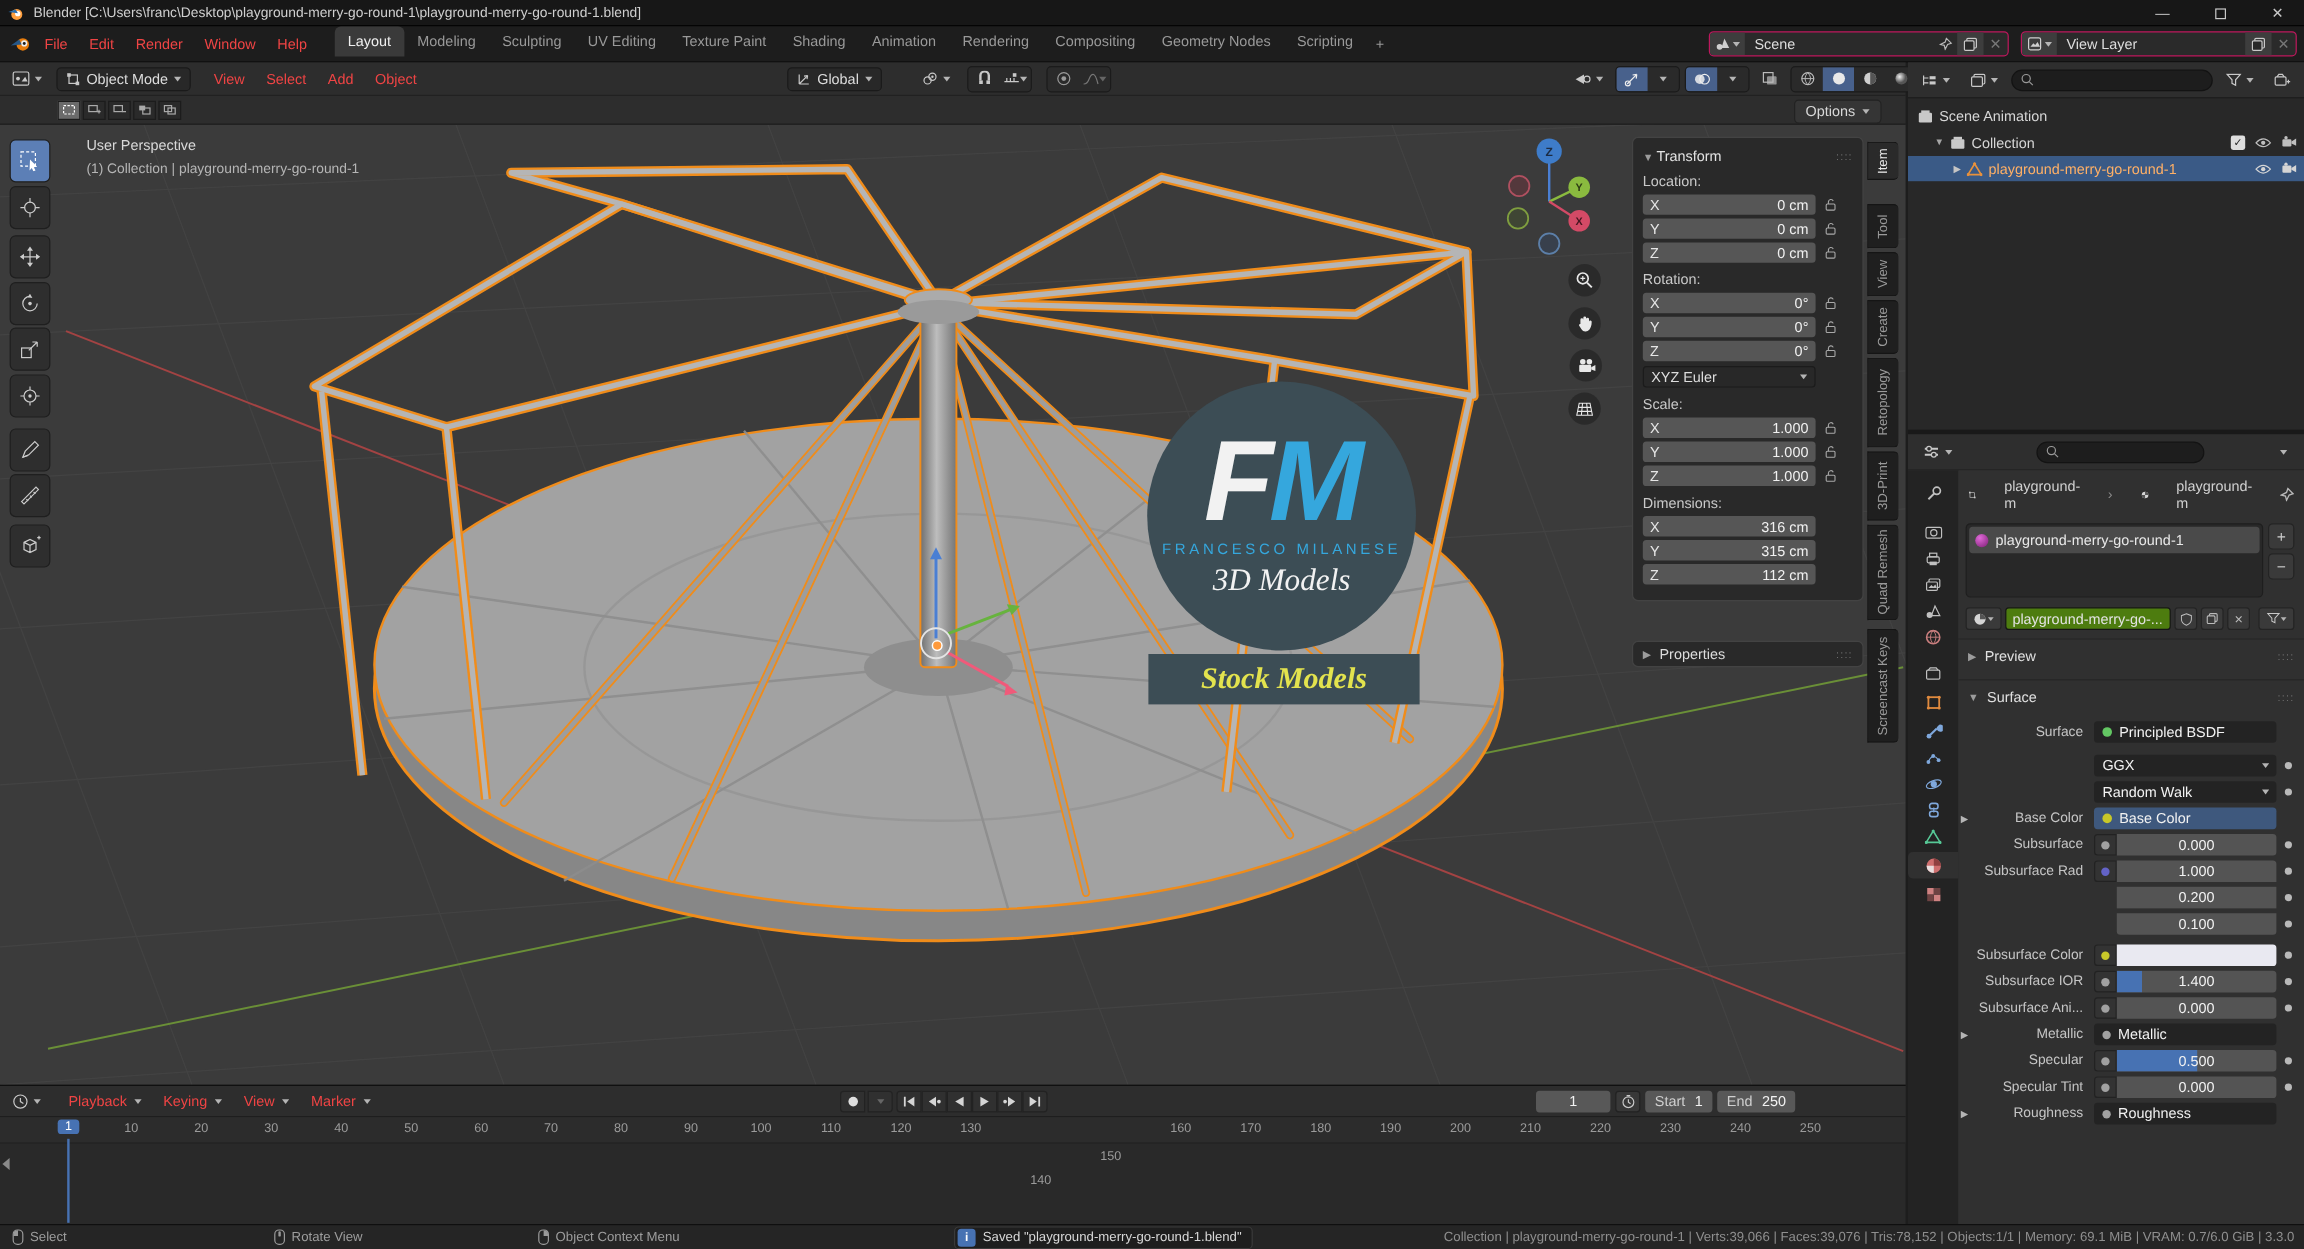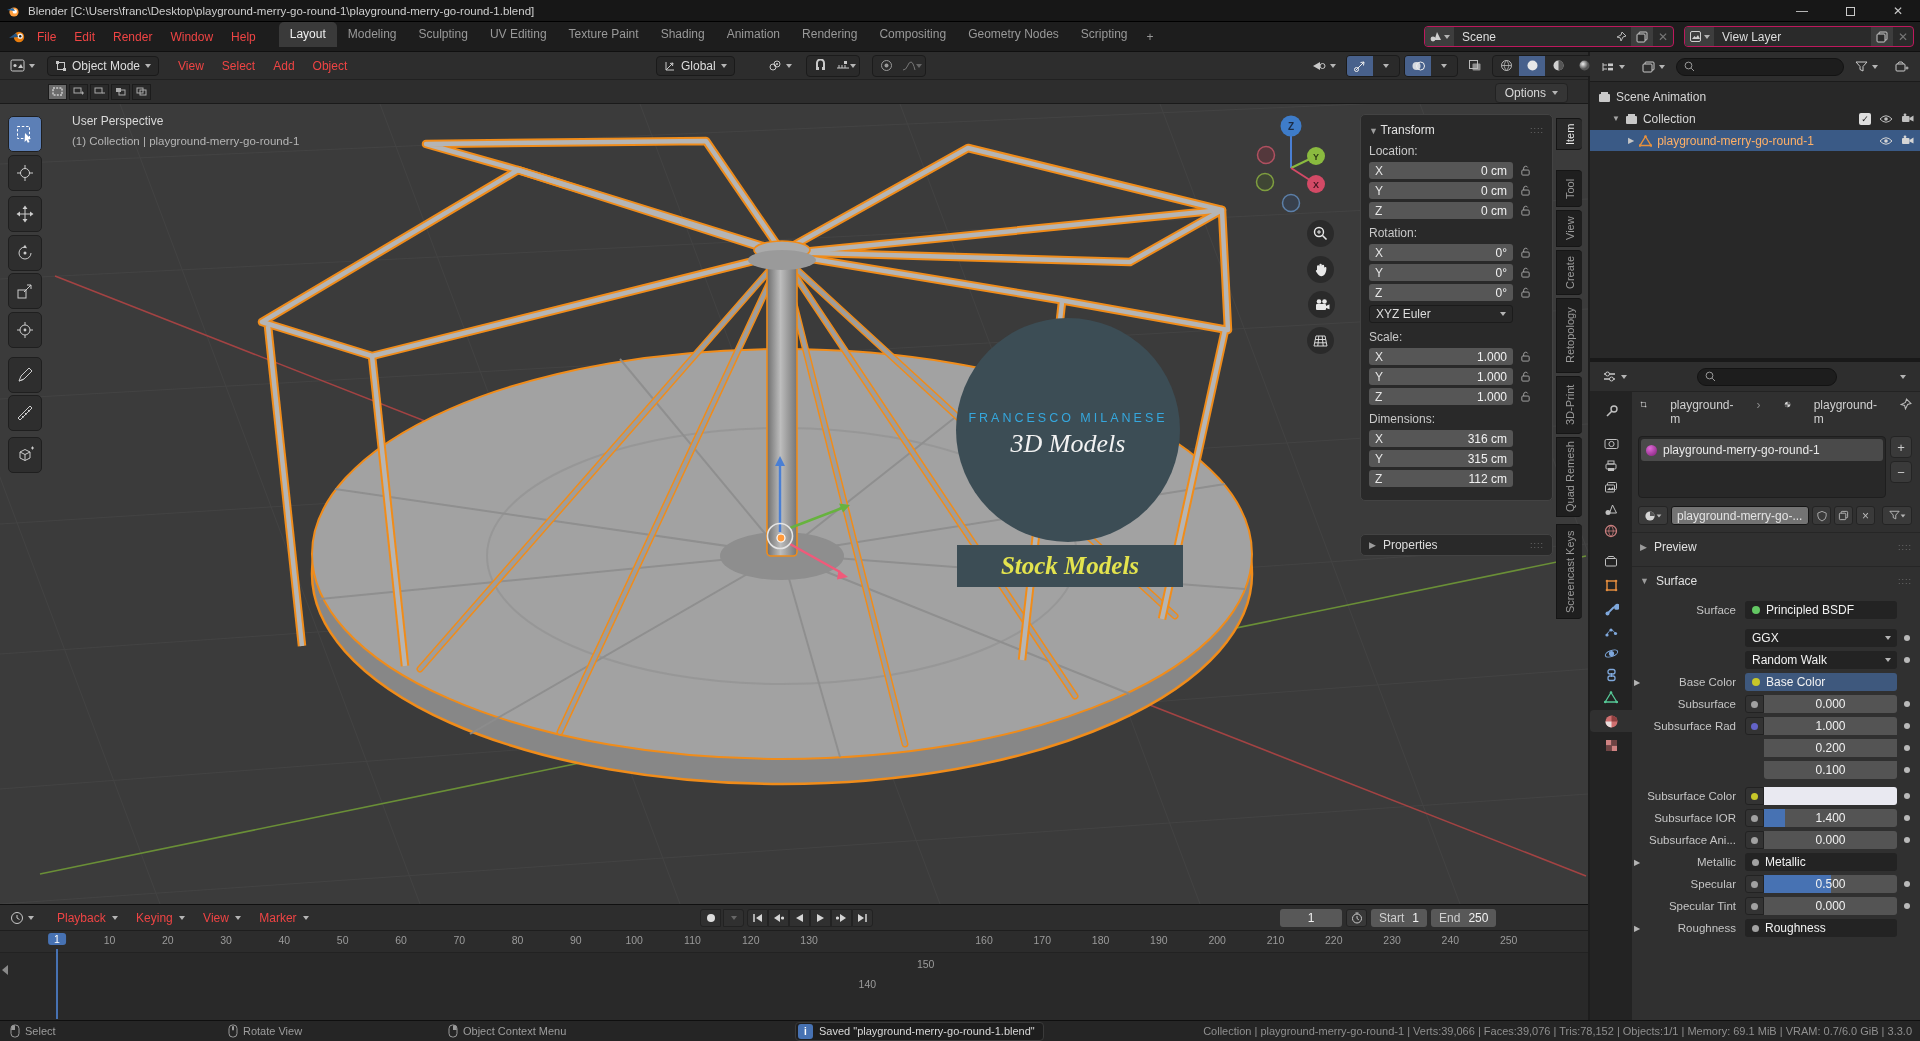--- a/index.html
+++ b/index.html
@@ -66,28 +66,28 @@
 .ol-row.sel{background:#3a5a86}
 .ol-right{position:absolute;right:6px;display:flex;gap:8px;align-items:center}
 #splitter{position:absolute;left:0;top:306px;width:330px;height:4px;background:#191919}
 
 #props{position:absolute;left:0;top:310px;width:330px;height:658px;background:#2e2e2e;overflow:hidden}
 #props-hdr{height:30px;display:flex;align-items:center;gap:6px;padding:0 6px;background:#2e2e2e;border-bottom:1px solid #232323}
 #props-tabs{position:absolute;left:0;top:30px;width:42px;height:628px;background:#232323}
 .ptab{position:absolute;left:0;width:42px;height:22px;display:flex;align-items:center;justify-content:center}
 .ptab.active{background:#303030;border-radius:4px 0 0 4px}
 #props-body{position:absolute;left:42px;top:30px;width:288px;height:628px;background:#303030}
-.crumb{display:flex;align-items:flex-start;gap:23px;padding:6px 8px;color:#d0d0d0}
+.crumb{display:flex;align-items:center;gap:23px;padding:6px 8px;color:#d0d0d0}
 .slotbox{margin:4px 8px 0 6px;display:flex;gap:4px}
 .slotlist{flex:1;background:#282828;border:1px solid #1e1e1e;border-radius:4px;height:62px;padding:2px}
 .slotrow{height:22px;background:#4a4a4a;border-radius:3px;display:flex;align-items:center;gap:6px;padding:0 5px;color:#e8e8e8}
 .slotcol{display:flex;flex-direction:column;gap:3px}
 .sqbtn{width:22px;height:22px;background:#3a3a3a;border:1px solid #242424;border-radius:4px;color:#ccc;display:flex;align-items:center;justify-content:center;font-size:13px}
 .dbrow{display:flex;align-items:center;gap:3px;margin:8px 8px 0 6px}
-.dbname{flex:1;height:19px;background:#737373;border:1px solid #161616;border-radius:3px;display:flex;align-items:center;gap:4px;padding:0 5px;color:#e3e3e3}
+.dbname{flex:1;height:19px;background:#4d7c0f;border:1px solid #161616;border-radius:3px;display:flex;align-items:center;gap:4px;padding:0 5px;color:#e3e3e3}
 .dbic{width:19px;height:19px;background:#3a3a3a;border:1px solid #242424;border-radius:3px;display:flex;align-items:center;justify-content:center;color:#bbb}
 .panel-h{display:flex;align-items:center;gap:7px;padding:7px 8px 5px;color:#e0e0e0;border-top:1px solid #262626;margin-top:7px}
 .mrow{display:flex;align-items:center;margin:0 10px 4px 0;height:18px}
 .mrow .lab{width:103px;text-align:right;color:#c5c5c5;padding-right:9px;white-space:nowrap;font-size:11.5px}
 .mrow .exp{width:10px;color:#b5b5b5;font-size:8px;text-align:center}
 .mrow .fieldwrap{display:flex;flex:1;height:18px}
 .sock{width:19px;height:18px;background:#333;border:1px solid #222;border-radius:3px 0 0 3px;display:flex;align-items:center;justify-content:center}
 .dot{width:8px;height:8px;border-radius:50%}
 .mfield{flex:1;height:18px;background:#545454;border-radius:0 3px 3px 0;position:relative;display:flex;align-items:center;justify-content:center;color:#f2f2f2;overflow:hidden}
 .mfield.full{border-radius:3px}
@@ -485,20 +485,23 @@
         <line x1="790" y1="424" x2="842" y2="404" stroke="#67b33e" stroke-width="2.5"></line>
         <path d="M850 401 l-11 -1.5 l4 9 Z" fill="#67b33e"></path>
         <line x1="790" y1="440" x2="840" y2="468" stroke="#f05a7a" stroke-width="2.5"></line>
         <path d="M848 473 l-9.5 -7 l-1.5 9.5 Z" fill="#f05a7a"></path>
         <circle cx="780" cy="432" r="12.5" fill="none" stroke="#e4e4e4" stroke-width="1.6"></circle>
         <circle cx="781" cy="434" r="4" fill="#ff9a3c" stroke="#fff" stroke-width="1.2"></circle>
       </g>
     </svg>
 
     <div class="abs" style="left:956px;top:214px;width:224px;height:224px;border-radius:50%;background:#3c4d55;display:flex;flex-direction:column;align-items:center;justify-content:center">
+      <div style="font-size:95px;font-weight:bold;font-style:italic;line-height:.85;letter-spacing:-4px">
+        <span style="color:#f2f2f2">F</span><span style="color:#35a7dd">M</span>
+      </div>
       <div style="color:#35a7dd;font-size:12.5px;letter-spacing:3px;margin-top:10px">FRANCESCO MILANESE</div>
       <div style="color:#f2f2f2;font-size:26px;font-style:italic;font-family:'Liberation Serif',serif;margin-top:4px">3D Models</div>
     </div>
     <div class="abs" style="left:957px;top:441px;width:226px;height:42px;background:#3c4d55;display:flex;align-items:center;justify-content:center">
       <span style="color:#e3e34e;font-size:25px;font-weight:bold;font-style:italic;font-family:'Liberation Serif',serif">Stock Models</span>
     </div>
 
     <div id="vp-overlay-text">User Perspective</div>
     <div id="vp-overlay-sub">(1) Collection | playground-merry-go-round-1</div>
 

